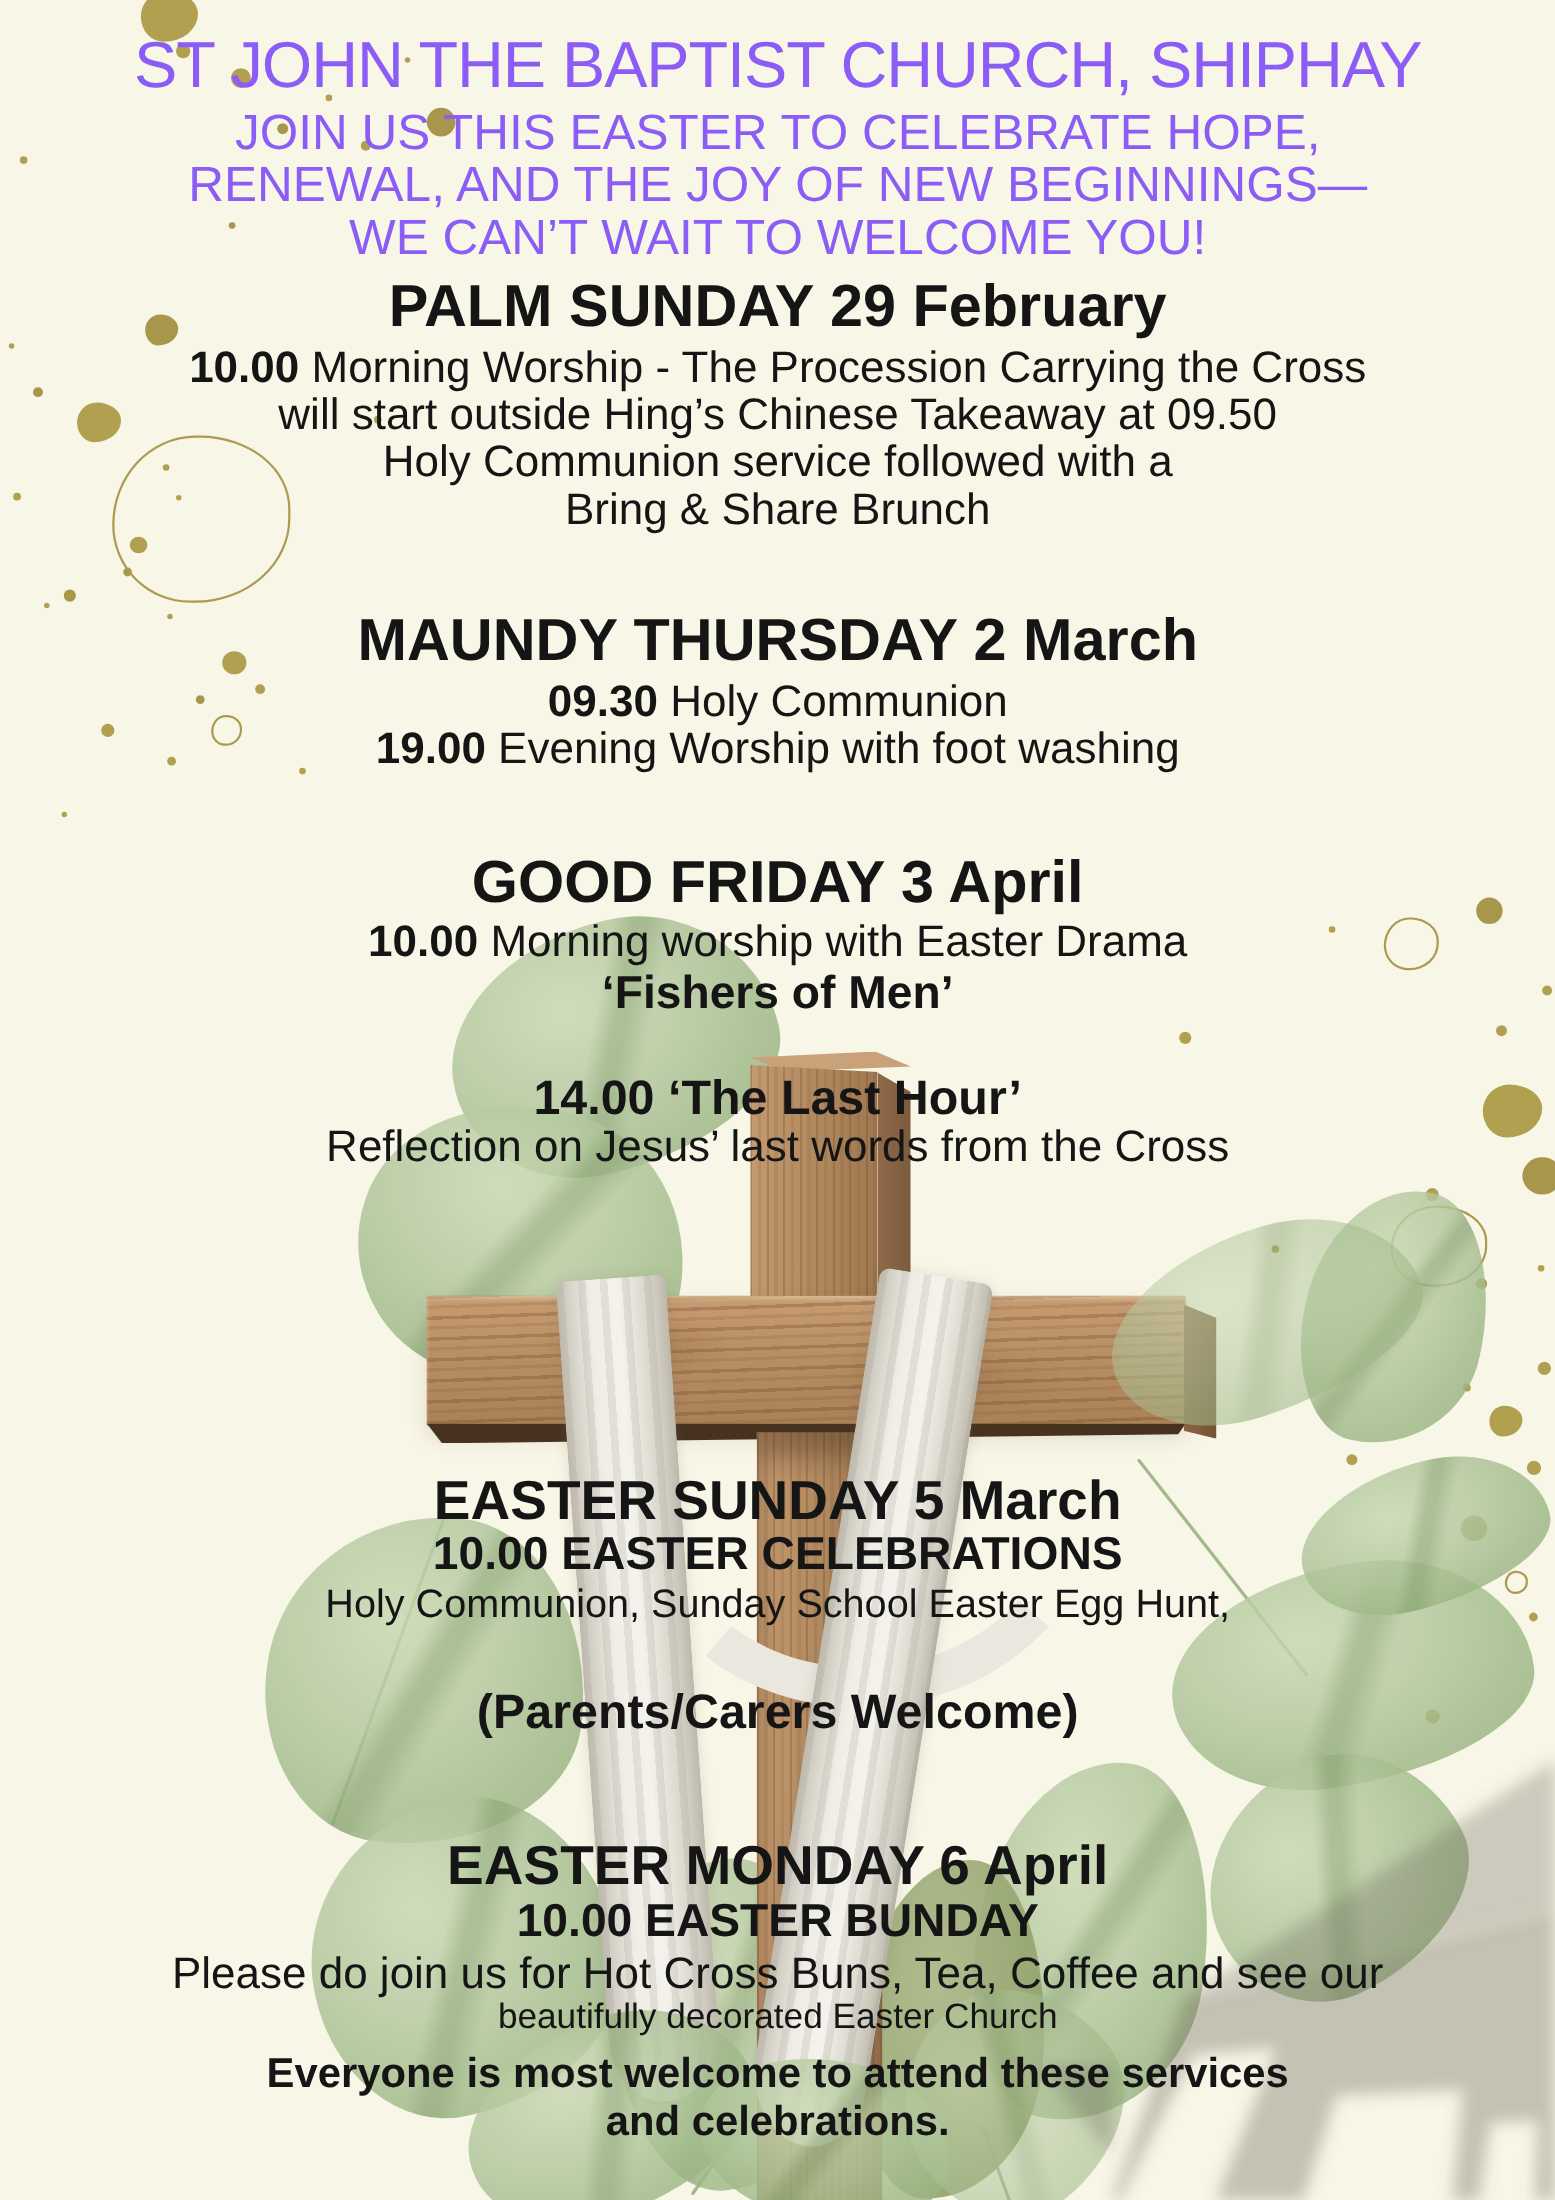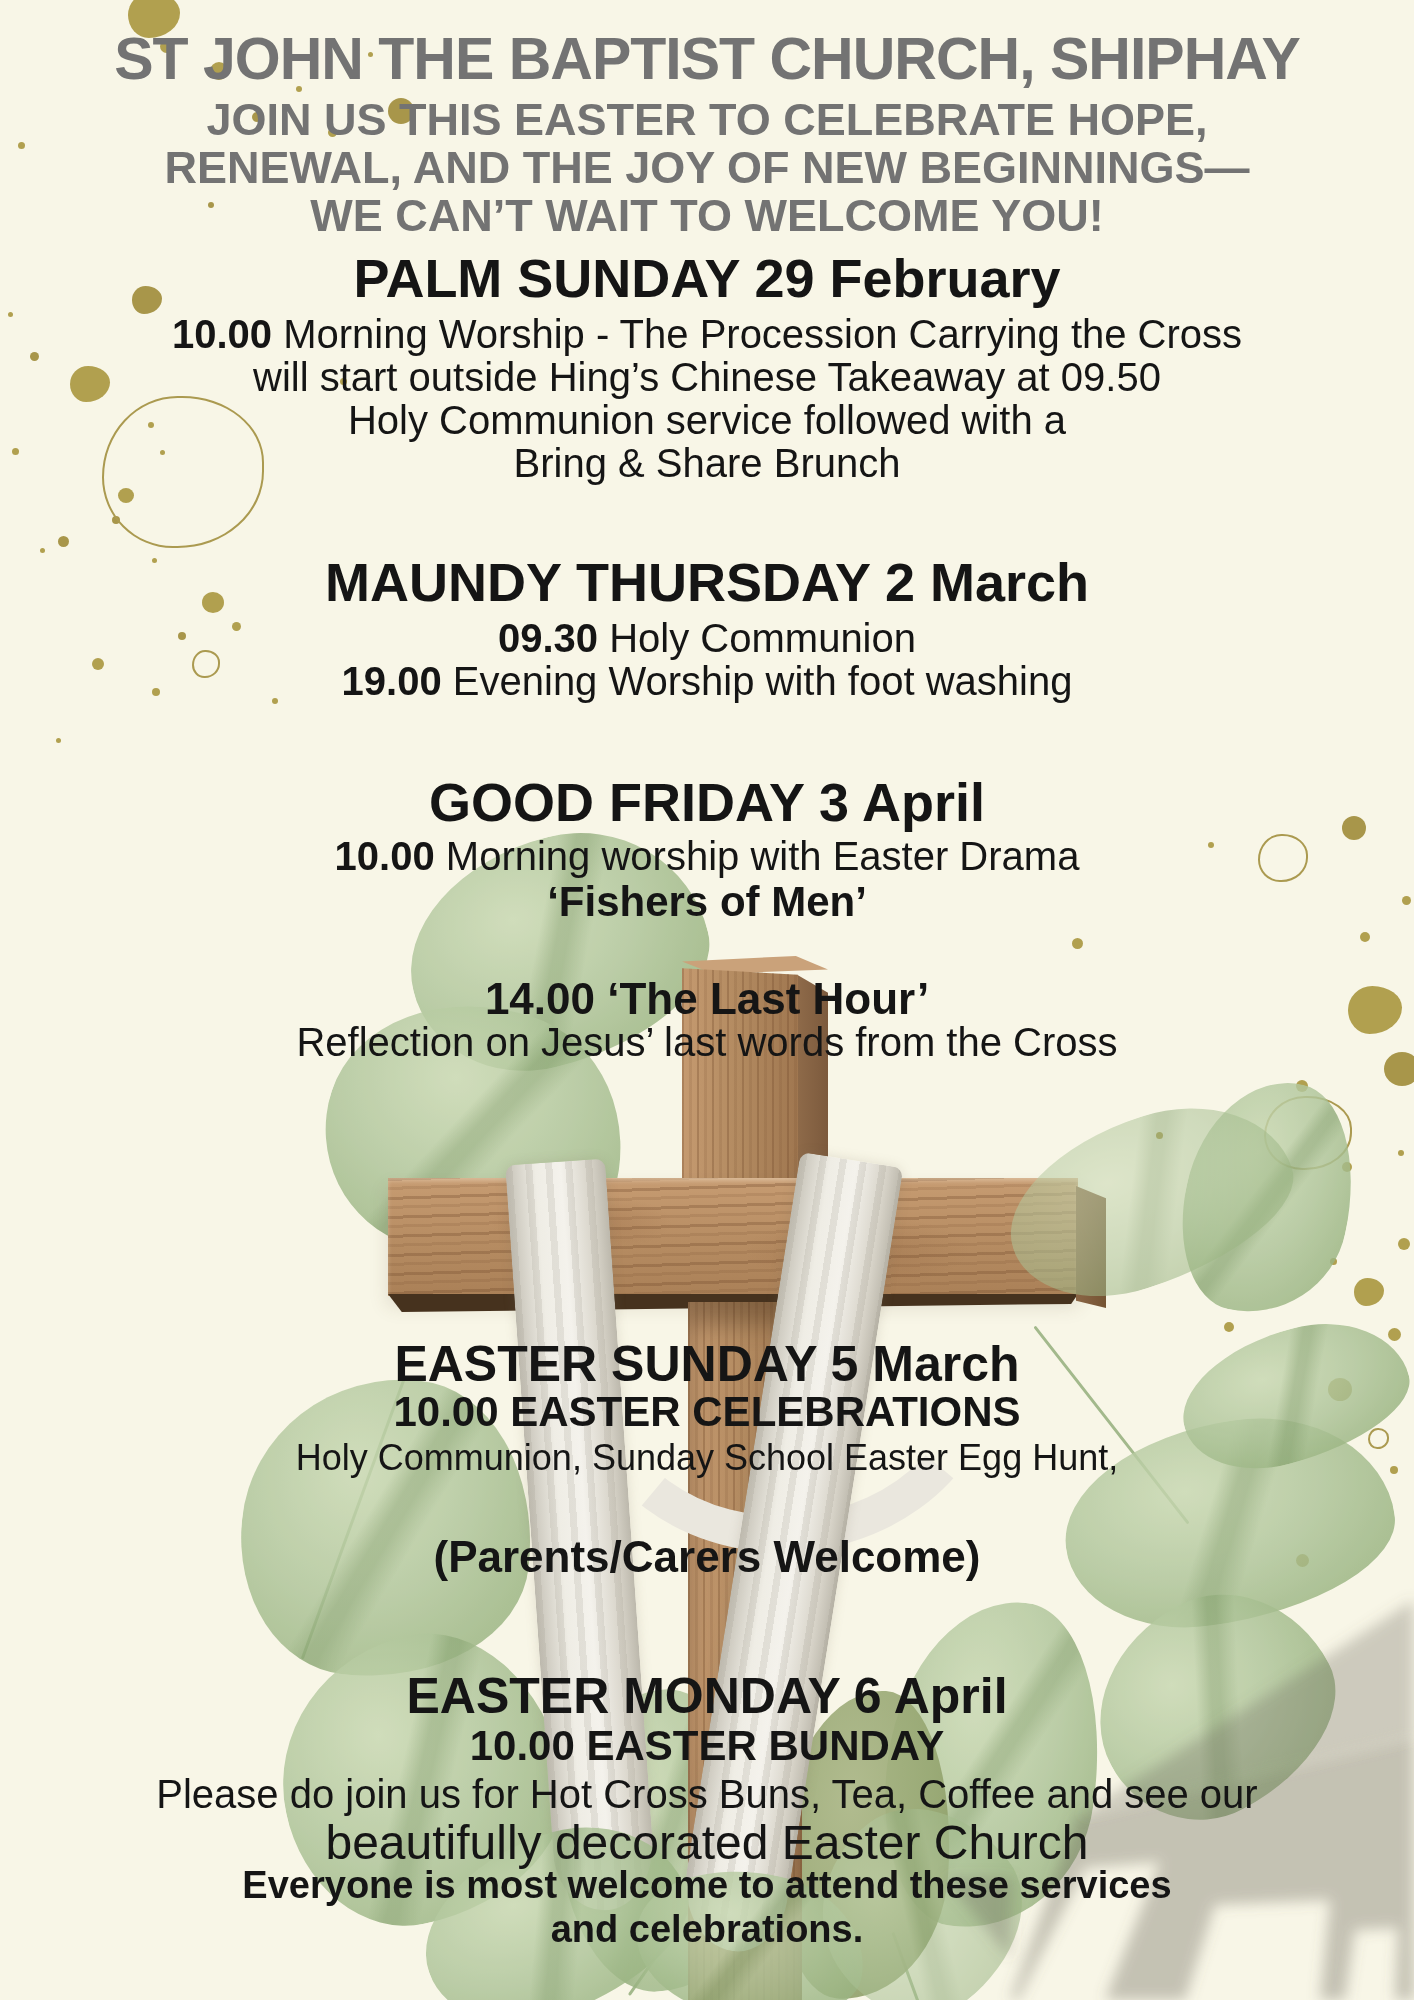--- a/index.html
+++ b/index.html
@@ -3,21 +3,21 @@
 <meta charset="utf-8">
 <style>
   html,body{margin:0;padding:0;background:#e8e6da;}
   .page{position:relative;width:1414px;height:2000px;margin:0 auto;background:#f8f6e7;
         overflow:hidden;font-family:"Liberation Sans",sans-serif;}
   .layer{position:absolute;inset:0;}
 
   
   .t{position:absolute;left:0;right:0;text-align:center;color:#151515;line-height:1.12;}
   .bold{font-weight:700;}
-  .green{color:#737373;font-weight:700;}
+  .green{color:#8b5cf6;font-weight:400;}
 
   
   .dot{position:absolute;display:block;background:#b1a04f;border-radius:50%;}
   .d2{background:#a8964a;}
   .blob{border-radius:45% 55% 60% 40% / 50% 45% 55% 50%;}
   .ring{background:transparent;border:2px solid #ab9a50;border-radius:48% 52% 55% 45% / 55% 45% 52% 48%;}
 
   
   .leaf{position:absolute;display:block;opacity:.82;
     background:
@@ -188,19 +188,19 @@
     <div class="t" style="top:1020px;font-size:40px">Reflection on Jesus’ last words from the Cross</div>
 
     <div class="t bold" style="top:1336px;font-size:50px">EASTER SUNDAY 5 March</div>
     <div class="t bold" style="top:1388px;font-size:42px">10.00 EASTER CELEBRATIONS</div>
     <div class="t" style="top:1438px;font-size:36px">Holy Communion, Sunday School Easter Egg Hunt,</div>
     <div class="t bold" style="top:1532px;font-size:44px">(Parents/Carers Welcome)</div>
 
     <div class="t bold" style="top:1668px;font-size:50px">EASTER MONDAY 6 April</div>
     <div class="t bold" style="top:1722px;font-size:42px">10.00 EASTER BUNDAY</div>
     <div class="t" style="top:1772px;font-size:40px">Please do join us for Hot Cross Buns, Tea, Coffee and see our</div>
-    <div class="t" style="top:1816px;font-size:48px">beautifully decorated Easter Church</div>
+    <div class="t" style="top:1816px;font-size:32px">beautifully decorated Easter Church</div>
 
     <div class="t bold" style="top:1908px;font-size:38px">and celebrations.</div>
     <div class="t bold" style="top:1864px;font-size:38px">Everyone is most welcome to attend these services</div>
   </div>
 
 </div>
 
 </body></html>

